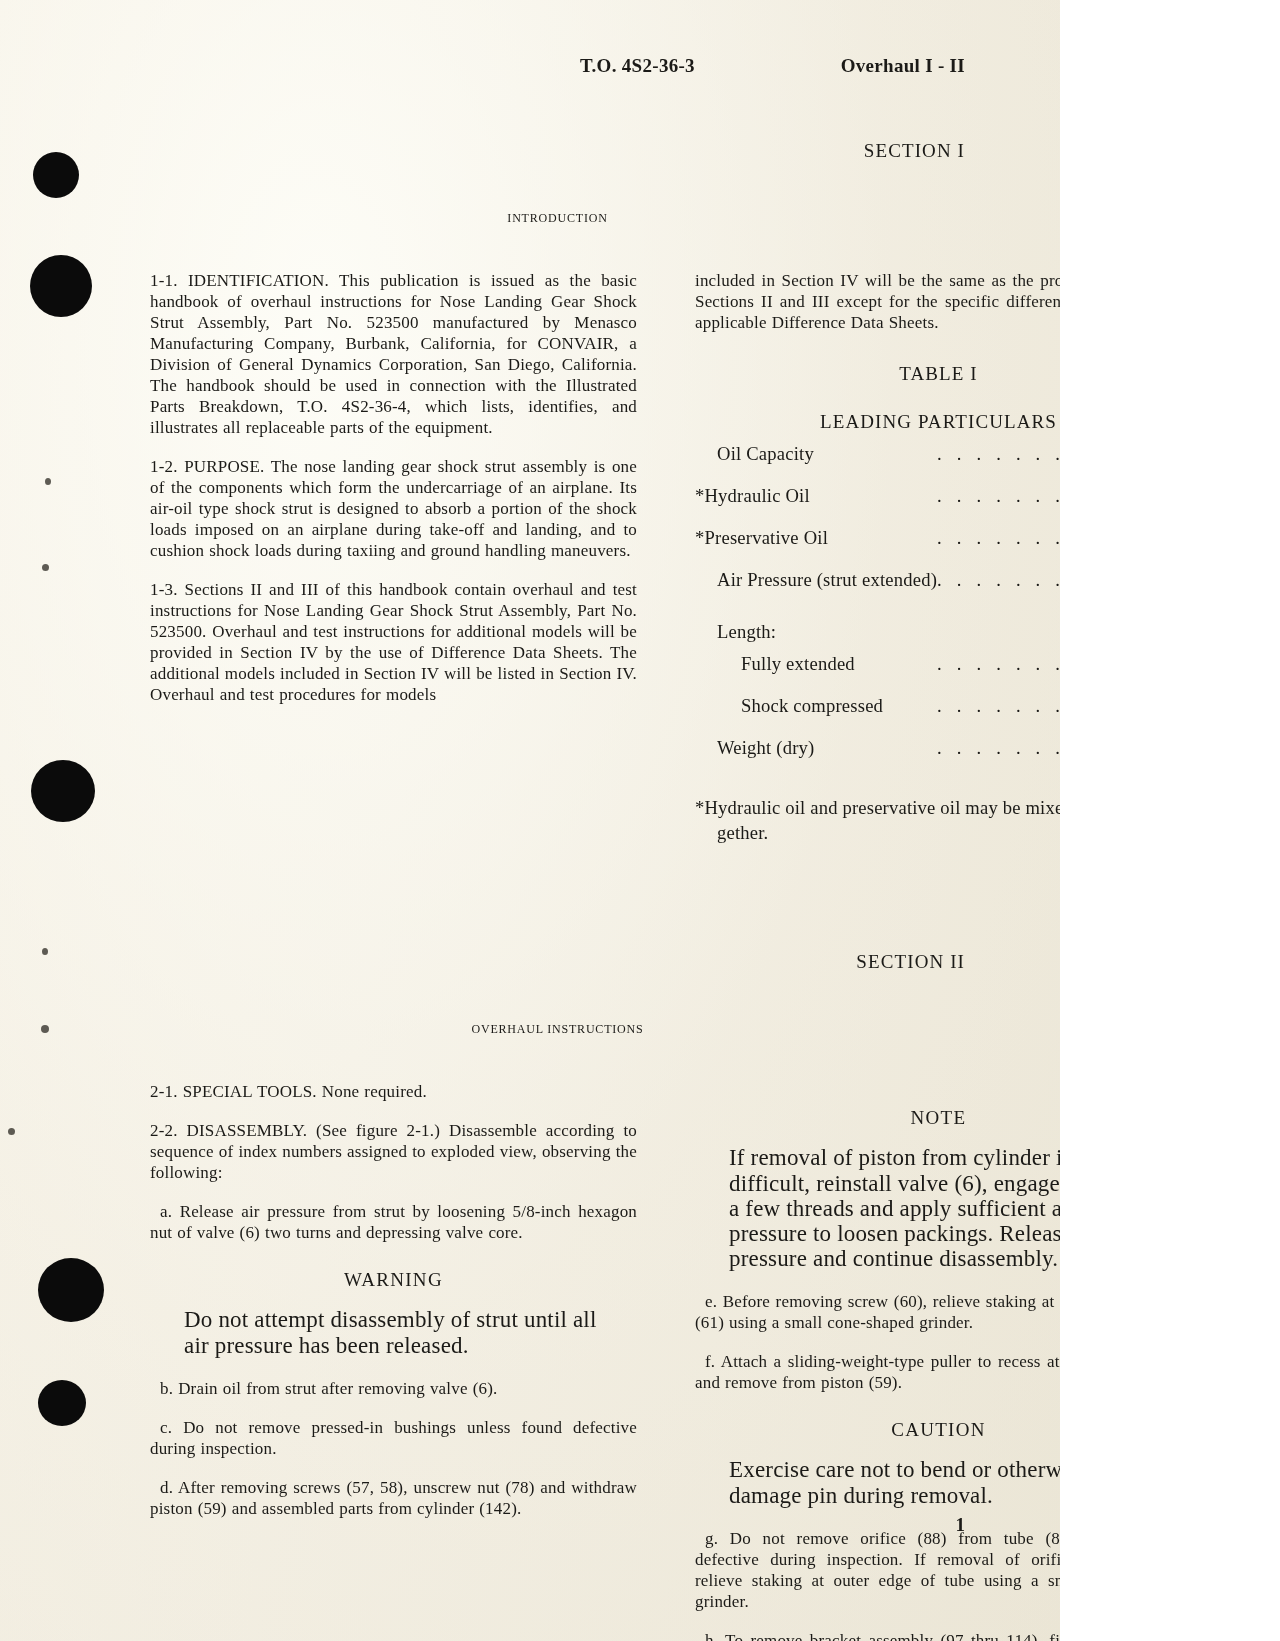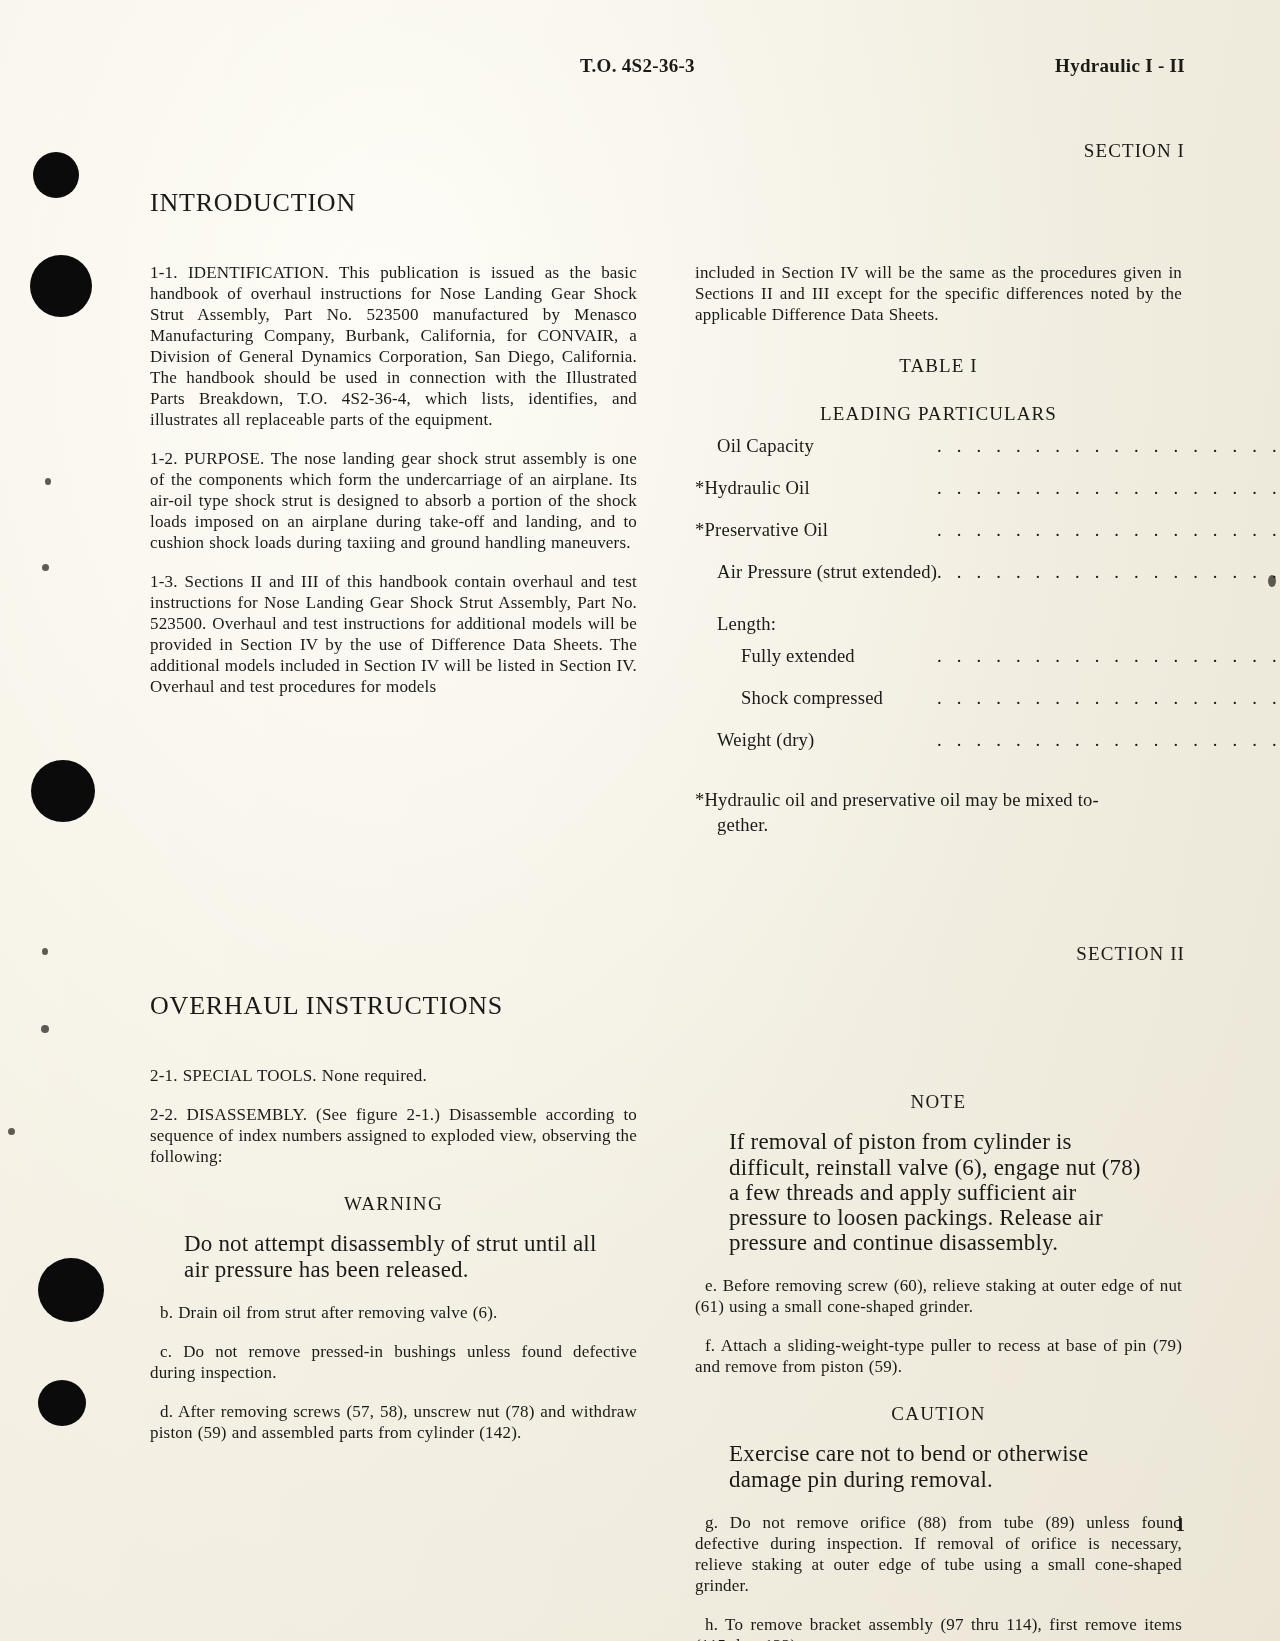--- a/index.html
+++ b/index.html
@@ -3,21 +3,21 @@
 <meta charset="utf-8">
 <title>T.O. 4S2-36-3</title>
 <style>
   html, body {
     margin: 0;
     padding: 0;
     background: #ffffff;
   }
   .page {
     position: relative;
-    width: 1280px;
+    width: 1060px;
     height: 1641px;
     background: #f3efe4;
     overflow: hidden;
     font-family: "Liberation Serif", "DejaVu Serif", serif;
     color: #1b1a17;
   }
   
   .paper-tint {
     position: absolute;
     inset: 0;
@@ -66,23 +66,24 @@
   }
 
   
   .section-head {
     text-align: right;
     font-size: 19px;
     letter-spacing: 1.1px;
     font-weight: 400;
   }
   .centered {
-    text-align: left;
-    font-size: 26px;
+    text-align: center;
+    font-size: 12px;
     letter-spacing: .8px;
+    margin-top: 23px;
   }
 
   .body-area {
     position: absolute;
     left: 150px;
     right: 95px;
     top: 140px;
   }
 
   .two-col {
@@ -196,21 +197,21 @@
   <div class="hole" style="left:38px; top:1380px; width:48px; height:46px;"></div>
   <div class="speck" style="left:45px; top:478px; width:6px; height:7px;"></div>
   <div class="speck" style="left:42px; top:564px; width:7px; height:7px;"></div>
   <div class="speck" style="left:42px; top:948px; width:6px; height:7px;"></div>
   <div class="speck" style="left:41px; top:1025px; width:8px; height:8px;"></div>
   <div class="speck" style="left:8px; top:1128px; width:7px; height:7px;"></div>
   <div class="speck" style="left:1268px; top:575px; width:8px; height:12px;"></div>
 
   <div class="running-head">
     <span class="rh-center">T.O. 4S2-36-3</span>
-    <span class="rh-right">Hydraulic I - II</span>
+    <span class="rh-right">Overhaul I - II</span>
   </div>
 
   <div class="body-area">
 
     <div class="section-head">SECTION I</div>
     <div class="gap-sm"></div>
     <div class="centered">INTRODUCTION</div>
 
     <div class="gap-md"></div>
 
@@ -278,20 +279,21 @@
     <div class="section-head">SECTION II</div>
     <div class="gap-sm"></div>
     <div class="centered">OVERHAUL INSTRUCTIONS</div>
 
     <div class="gap-md"></div>
 
     <div class="two-col">
       <div class="col" id="s2-left">
           <p class="para">2-1. SPECIAL TOOLS. None required.</p>
           <p class="para">2-2. DISASSEMBLY. (See figure 2-1.) Disassemble according to sequence of index numbers assigned to exploded view, observing the following:</p>
+          <p class="para step">a. Release air pressure from strut by loosening 5/8-inch hexagon nut of valve (6) two turns and depressing valve core.</p>
           <div class="notice-label">WARNING</div>
           <p class="notice-body">Do not attempt disassembly of strut until all air pressure has been released.</p>
           <p class="para step">b. Drain oil from strut after removing valve (6).</p>
           <p class="para step">c. Do not remove pressed-in bushings unless found defective during inspection.</p>
           <p class="para step">d. After removing screws (57, 58), unscrew nut (78) and withdraw piston (59) and assembled parts from cylinder (142).</p>
         </div>
       <div class="col" id="s2-right">
           <div class="notice-label">NOTE</div>
           <p class="notice-body">If removal of piston from cylinder is difficult, reinstall valve (6), engage nut (78) a few threads and apply sufficient air pressure to loosen packings. Release air pressure and continue disassembly.</p>
           <p class="para step">e. Before removing screw (60), relieve staking at outer edge of nut (61) using a small cone-shaped grinder.</p>

